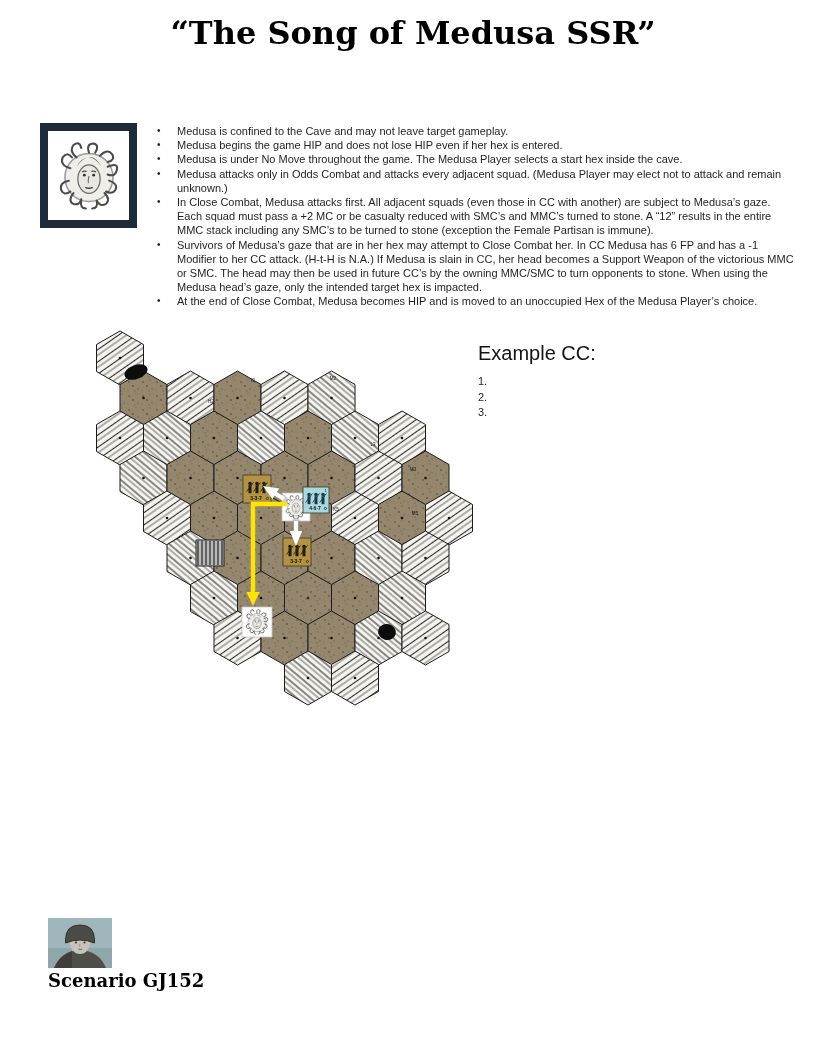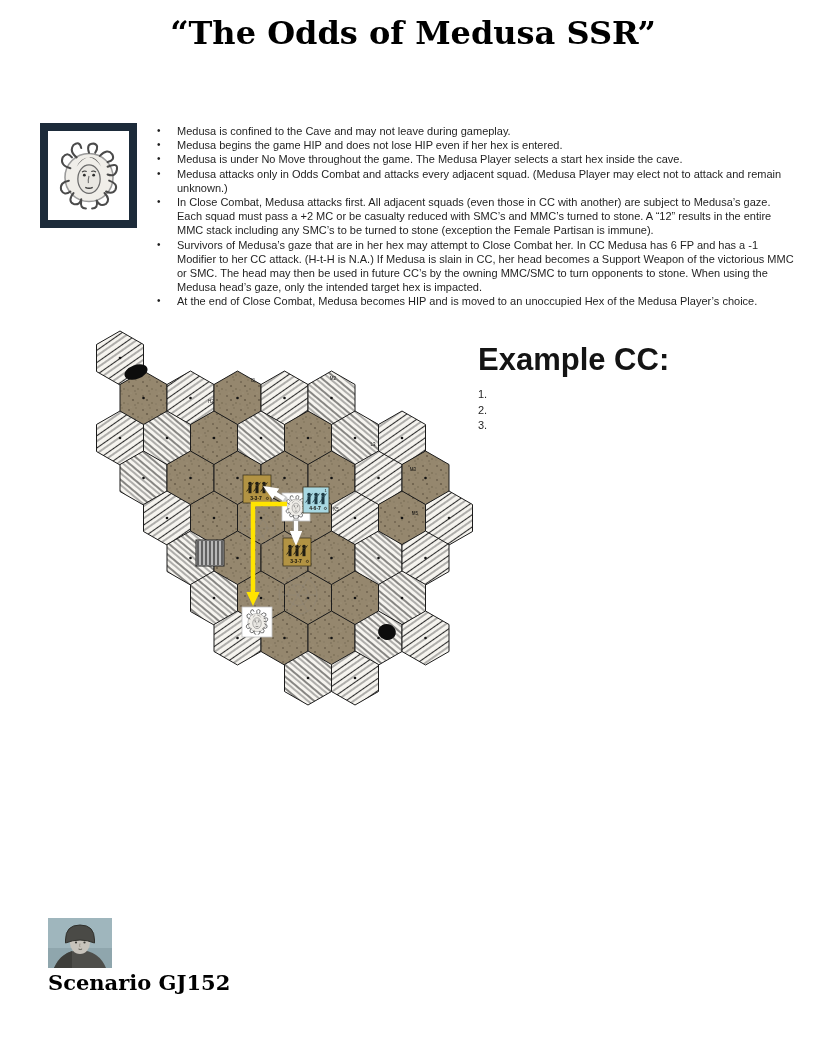--- a/index.html
+++ b/index.html
@@ -9,28 +9,28 @@
          font-family:"DejaVu Serif",serif;font-weight:bold;font-size:32px;color:#000;}
   .medusa-frame{position:absolute;left:40px;top:123px;width:97px;height:105px;
                 border:8px solid #1d2b3a;background:#fff;box-sizing:border-box;
                 display:flex;align-items:center;justify-content:center;}
   .rules{position:absolute;left:155px;top:124px;width:640px;font-size:11px;
          line-height:14.2px;color:#1f1f1f;}
   .rule{display:flex;}
   .rule .bullet{flex:none;width:20px;padding-left:2px;font-size:10px;color:#1f1f1f;}
   .rule .rtext{flex:1;}
   .example{position:absolute;left:478px;top:342px;width:328px;}
-  .example .ex-head{font-size:31px;font-weight:700;color:#141414;margin:0 0 9px 0;}
+  .example .ex-head{font-size:20px;font-weight:400;color:#141414;margin:0 0 9px 0;}
   .ex-item{display:flex;font-size:11px;line-height:14.5px;color:#1f1f1f;margin-bottom:1px;}
   .ex-num{flex:none;width:37px;}
   .ex-text{flex:1;}
   .map-svg{position:absolute;left:94px;top:329px;}
   .soldier{position:absolute;left:48px;top:918px;}
   .scenario{position:absolute;left:48px;top:970px;font-family:"DejaVu Serif",serif;
-            font-weight:bold;font-size:21px;color:#000;}
+            font-weight:bold;font-size:18px;color:#000;}
   .hiddefs{position:absolute;width:0;height:0;overflow:hidden;}
 </style>
 </head>
 <body>
 
 <svg class="hiddefs" aria-hidden="true">
   <defs>
     <symbol id="medusaHead" viewBox="0 0 40 44">
       <circle cx="20" cy="23" r="15.5" fill="#f0eee9" stroke="#9a9a9a" stroke-width="1"></circle>
       <g fill="none" stroke="#4a4a4a" stroke-width="1.3" stroke-linecap="round">
@@ -52,33 +52,33 @@
       <circle cx="23" cy="21.5" r="0.9" fill="#2e2e2e"></circle>
       <path d="M15.5,19.5 q1.5,-1.2 3,-0.4 M21.5,19.1 q1.5,-0.8 3,0.4" fill="none" stroke="#2e2e2e" stroke-width="0.7"></path>
       <path d="M20,22 q-0.8,3 -0.4,4.6" fill="none" stroke="#6b6b6b" stroke-width="0.7"></path>
       <path d="M17.6,29.3 q2.4,1.2 4.8,0" fill="none" stroke="#3d3d3d" stroke-width="0.9"></path>
     </symbol>
   </defs>
 </svg>
 
 <div class="page">
 
-  <div class="title">“The Odds of Medusa SSR”</div>
+  <div class="title">“The Song of Medusa SSR”</div>
 
   <div class="medusa-frame">
     <svg width="62" height="72" viewBox="0 0 40 44">
       <use href="#medusaHead"></use>
     </svg>
   </div>
 
   <div class="rules">
 
       <div class="rule">
         <span class="bullet">•</span>
-        <span class="rtext">Medusa is confined to the Cave and may not leave during gameplay.</span>
+        <span class="rtext">Medusa is confined to the Cave and may not leave target gameplay.</span>
       </div>
 
       <div class="rule">
         <span class="bullet">•</span>
         <span class="rtext">Medusa begins the game HIP and does not lose HIP even if her hex is entered.</span>
       </div>
 
       <div class="rule">
         <span class="bullet">•</span>
         <span class="rtext">Medusa is under No Move throughout the game. The Medusa Player selects a start hex inside the cave.</span>

